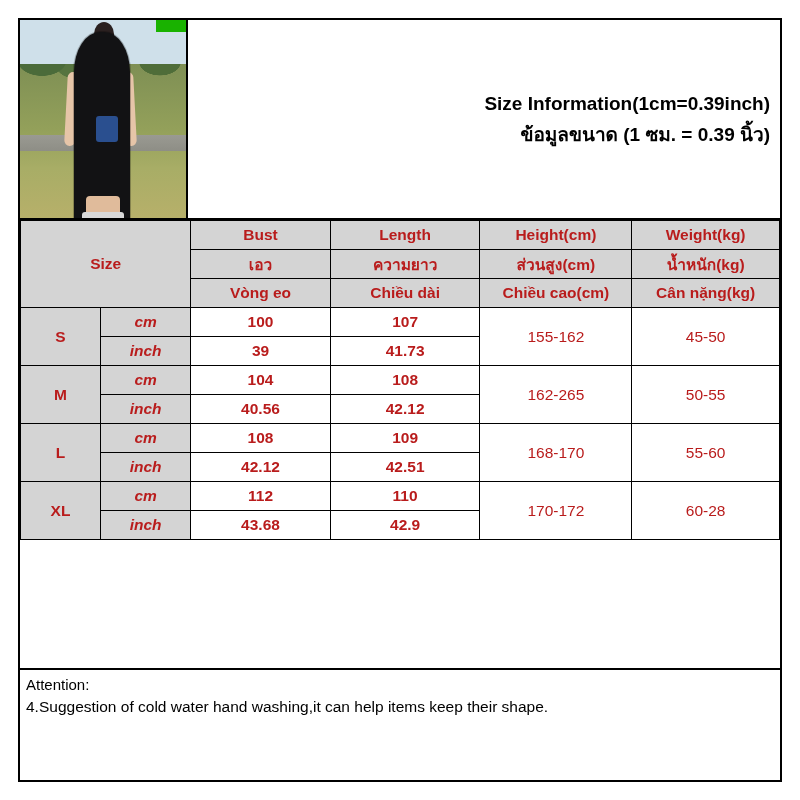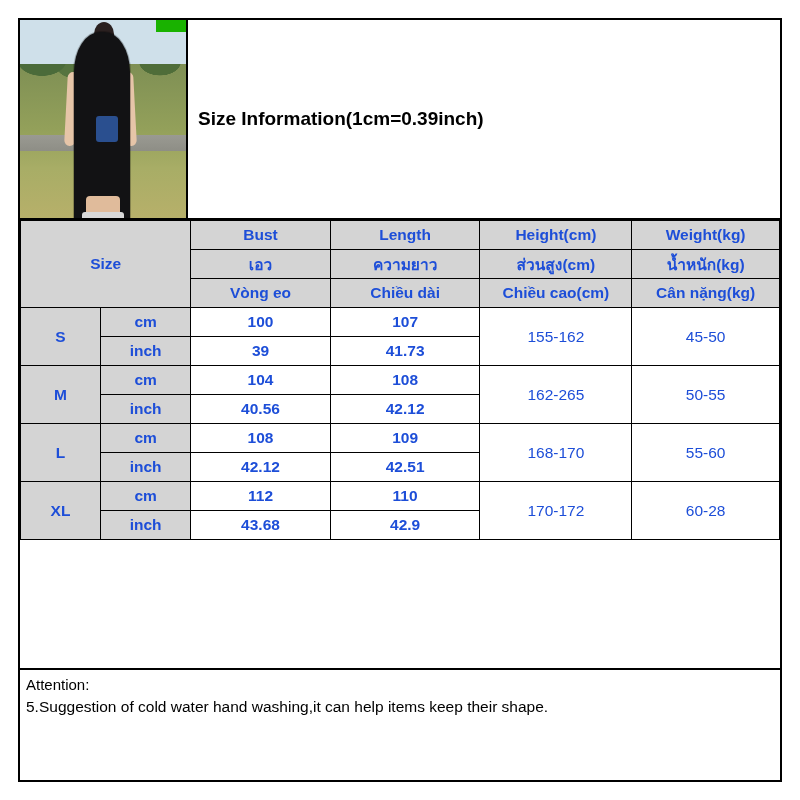--- a/index.html
+++ b/index.html
@@ -131,21 +131,21 @@
     right: 0;
     top: 0;
     width: 30px;
     height: 12px;
     background: #19b200;
   }
   .title-cell {
     flex: 1;
     display: flex;
     flex-direction: column;
-    align-items: flex-start;
+    align-items: flex-end;
     justify-content: center;
     text-align: center;
     padding: 8px 10px;
     box-sizing: border-box;
   }
   .title-line {
     font-weight: bold;
     font-size: 19px;
     color: #000000;
     line-height: 1.65;
@@ -157,21 +157,21 @@
     border-collapse: collapse;
     width: 100%;
     table-layout: fixed;
   }
   table.size-table td,
   table.size-table th {
     border: 1.5px solid #000000;
     text-align: center;
     vertical-align: middle;
     font-size: 15.5px;
-    color: #1d4ed8;
+    color: #b91c1c;
     padding: 0;
     height: 28px;
   }
   .hdr {
     background: #d4d4d4;
     font-weight: bold;
   }
   .size-label {
     background: #d4d4d4;
     font-weight: bold;
@@ -179,20 +179,21 @@
   }
   .sizecode {
     background: #d4d4d4;
     font-weight: bold;
     font-size: 17px;
   }
   .unit {
     background: #d4d4d4;
     font-weight: bold;
     font-size: 15px;
+    font-style: italic;
   }
   .val {
     background: #ffffff;
     font-size: 16px;
     font-weight: bold;
   }
   .span-cell {
     background: #ffffff;
     font-size: 16px;
   }
@@ -232,20 +233,21 @@
           <div class="arm2"></div>
           <div class="figure"></div>
           <div class="bag"></div>
           <div class="legs"></div>
           <div class="shoe"></div>
         </div>
         <div class="green-tab"></div>
       </div>
       <div class="title-cell">
         <div class="title-line">Size Information(1cm=0.39inch)</div>
+        <div class="title-line">ข้อมูลขนาด (1 ซม. = 0.39 นิ้ว)</div>
       </div>
     </div>
 
     <div class="tbl-wrap">
       <table class="size-table">
         <colgroup>
           <col style="width:78px">
           <col style="width:88px">
           <col style="width:136px">
           <col style="width:146px">
@@ -330,17 +332,17 @@
             <td class="unit">inch</td>
             <td class="val">43.68</td>
             <td class="val">42.9</td>
           </tr>
         </tbody>
       </table>
     </div>
 
     <div class="attention">
       <div class="attention-title">Attention:</div>
-      <div class="attention-line">5.Suggestion of cold water hand washing,it can help items keep their shape.</div>
+      <div class="attention-line">4.Suggestion of cold water hand washing,it can help items keep their shape.</div>
     </div>
 
   </div>
 </div>
 
 </body></html>

